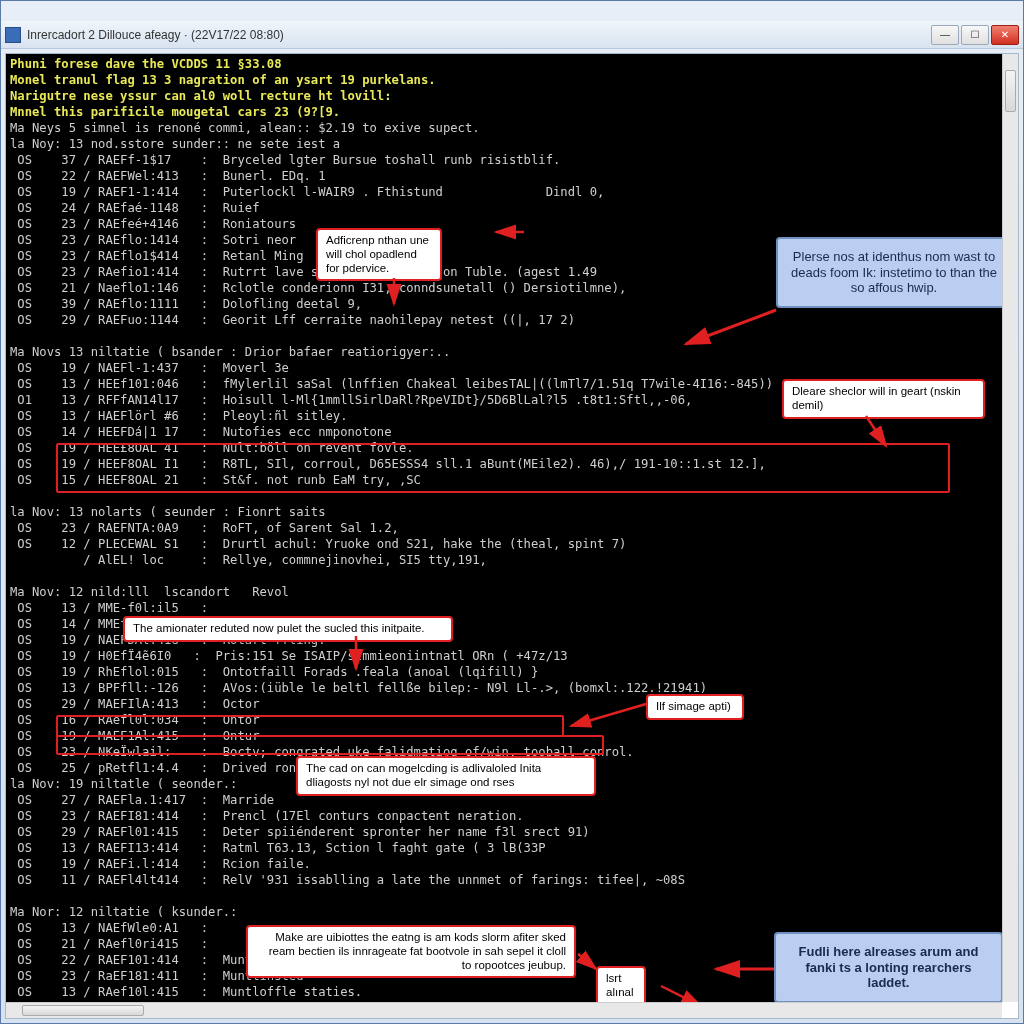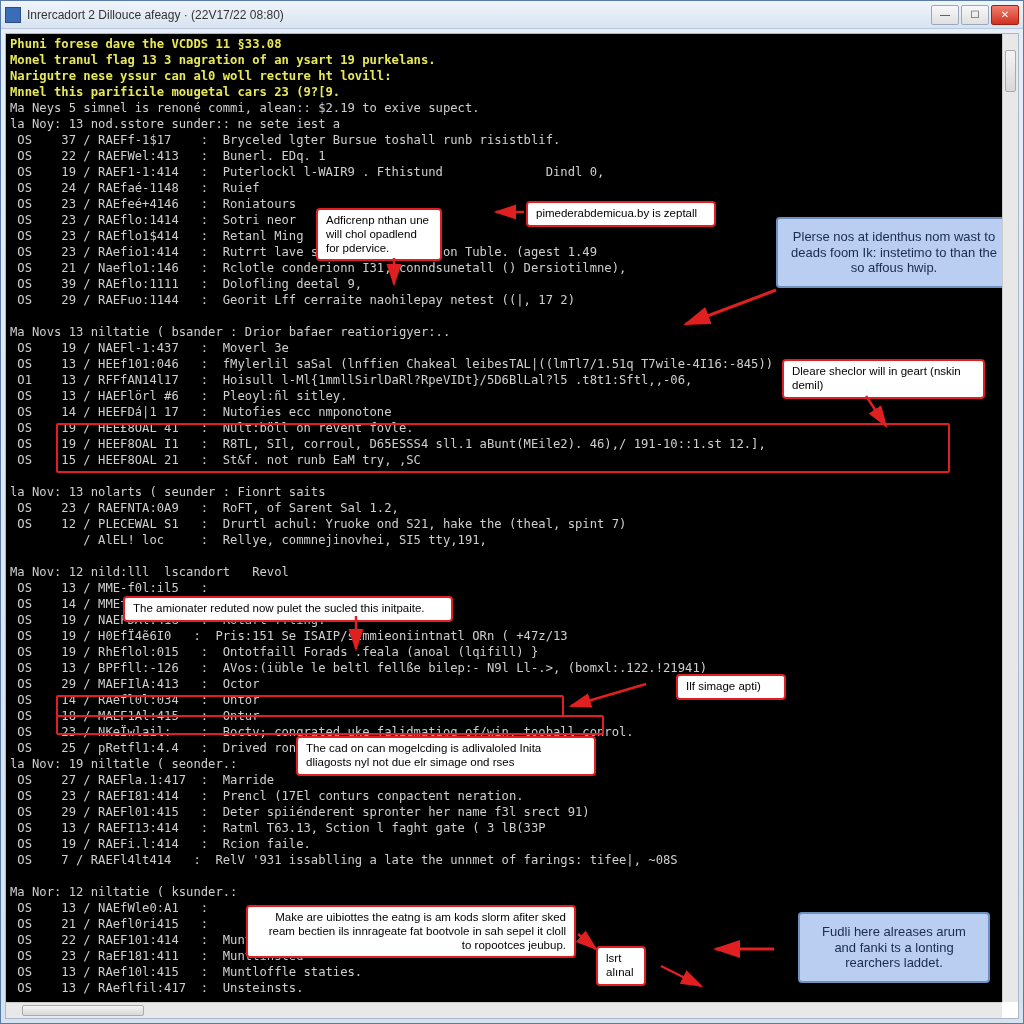--- a/index.html
+++ b/index.html
@@ -21,20 +21,21 @@
   }
   .titlebar {
     height: 28px;
     background: linear-gradient(#f0f5fb, #d8e3f0);
     border-bottom: 1px solid #b8c8dc;
     display: flex;
     align-items: center;
     padding: 0 4px;
     font-size: 12px;
     color: #333;
+    margin-top: 20px;
   }
   .titlebar .app-icon {
     width: 16px; height: 16px;
     background: #3a6db8;
     border: 1px solid #2a4d88;
     margin-right: 6px;
   }
   .titlebar .title { flex: 1; }
   .titlebar .win-btns { display: flex; gap: 2px; }
   .win-btn {
@@ -189,57 +190,56 @@
 <span>          / AlEL! loc     :  Rellye, commnejinovhei, SI5 tty,191,</span>
 <span></span>
 <span>Ma Nov: 12 nild:lll  lscandort   Revol</span>
 <span> OS    13 / MME-f0l:il5   :</span>
 <span> OS    14 / MMEfl0l:1l1   :  Deverd clarog.</span>
 <span> OS    19 / NAEFDAl:418   :  Rotart ffling.</span>
 <span> OS    19 / H0EfÏ4̃e6I0   :  Pris:151 Se ISAIP/slmmieoniintnatl ORn ( +47z/13</span>
 <span> OS    19 / RhEflol:015   :  Ontotfaill Forads .feala (anoal (lqifill) }</span>
 <span> OS    13 / BPFfll:-126   :  AVos:(iüble le beltl fellße bilep:- N9l Ll-.&gt;, (bomxl:.122.!21941)</span>
 <span> OS    29 / MAEFIlA:413   :  Octor</span>
-<span> OS    14 / RAefl0l:034   :  Ontor</span>
-<span> OS    18 / MAEF1Al:415   :  Ontur</span>
+<span> OS    16 / RAefl0l:034   :  Ontor</span>
+<span> OS    19 / MAEF1Al:415   :  Ontur</span>
 <span> OS    23 / NKeÏwlail:    :  Boctv; congrated uke falidmatiog of/win, tooball conrol.</span>
 <span> OS    25 / pRetfl1:4.4   :  Drived ronopated, seflers,nesf of &amp; puinetior:</span>
 <span>la Nov: 19 niltatle ( seonder.:</span>
 <span> OS    27 / RAEFla.1:417  :  Marride</span>
 <span> OS    23 / RAEFI81:414   :  Prencl (17El conturs conpactent neration.</span>
 <span> OS    29 / RAEFl01:415   :  Deter spiiénderent spronter her name f3l srect 91)</span>
 <span> OS    13 / RAEFI13:414   :  Ratml T63.13, Sction l faght gate ( 3 lB(33P</span>
 <span> OS    19 / RAEFi.l:414   :  Rcion faile.</span>
-<span> OS    7 / RAEFl4lt414   :  RelV '931 issablling a late the unnmet of farings: tifee|, ~08S</span>
+<span> OS    11 / RAEFl4lt414   :  RelV '931 issablling a late the unnmet of farings: tifee|, ~08S</span>
 <span></span>
 <span>Ma Nor: 12 niltatie ( ksunder.:</span>
 <span> OS    13 / NAEfWle0:A1   :</span>
 <span> OS    21 / RAefl0ri415   :</span>
 <span> OS    22 / RAEF101:414   :  Muntoiad can fist to chickagy deintir.</span>
 <span> OS    23 / RaEF181:411   :  Munttinsted</span>
 <span> OS    13 / RAef10l:415   :  Muntloffle staties.</span>
 <span> OS    13 / RAeflfil:417  :  Unsteinsts.</span></pre>
 
       <div class="overlay">
 
         <div class="redbox" style="left:50px; top:389px; width:894px; height:50px;"></div>
         <div class="redbox" style="left:50px; top:661px; width:508px; height:22px;"></div>
         <div class="redbox" style="left:50px; top:681px; width:548px; height:20px;"></div>
 
         <div class="callout" style="left:310px; top:174px; width:126px;">Adficrenp nthan une will chol opadlend for pdervice.</div>
-        <div class="callout" style="left:520px; top:167px; width:190px;">pimederabdemicua.by is zeptall</div>
         <div class="callout" style="left:776px; top:325px; width:203px;">Dleare sheclor will in geart (nskin demil)</div>
         <div class="callout" style="left:117px; top:562px; width:330px;">The amionater reduted now pulet the sucled this initpaite.</div>
-        <div class="callout" style="left:640px; top:640px; width:110px;margin-left:30px;">Ilf simage apti)</div>
+        <div class="callout" style="left:640px; top:640px; width:98px;">Ilf simage apti)</div>
         <div class="callout" style="left:290px; top:702px; width:300px;">The cad on can mogelcding is adlivaloled Inita dliagosts nyl not due elr simage ond rses</div>
         <div class="callout" style="left:240px; top:871px; width:330px;text-align:right;">Make are uibiottes the eatng is am kods slorm afiter sked ream bectien ils innrageate fat bootvole in sah sepel it cloll to ropootces jeubup.</div>
         <div class="callout" style="left:590px; top:912px; width:50px;">lsrt alınal</div>
 
         <div class="callout blue" style="left:770px; top:183px; width:236px;">Plerse nos at identhus nom wast to deads foom Ik: instetimo to than the so affous hwip.</div>
-        <div class="callout blue" style="left:792px; top:878px; width:192px;">Fudli here alreases arum and fanki ts a lonting rearchers laddet.</div>
+        <div class="callout blue" style="left:768px; top:878px; width:229px;font-weight:bold;">Fudli here alreases arum and fanki ts a lonting rearchers laddet.</div>
 
         <svg class="arrows">
           <defs>
             <marker id="ah-red" markerWidth="10" markerHeight="10" refX="8" refY="3" orient="auto">
               <path d="M0,0 L9,3 L0,6 Z" fill="#e02020"></path>
             </marker>
           </defs>
 
           <line x1="388" y1="224" x2="388" y2="250" stroke="#e02020" stroke-width="2.5" marker-end="url(#ah-red)"></line>
 

